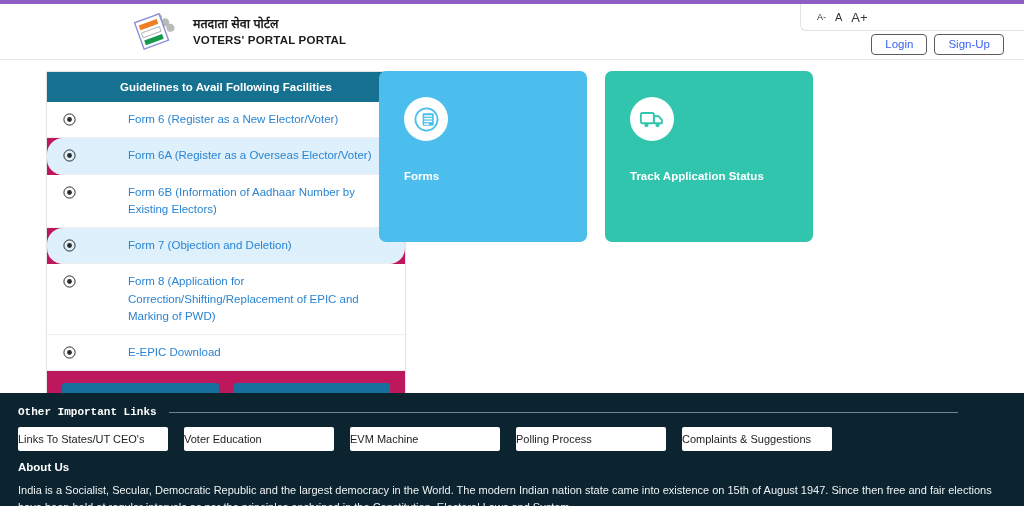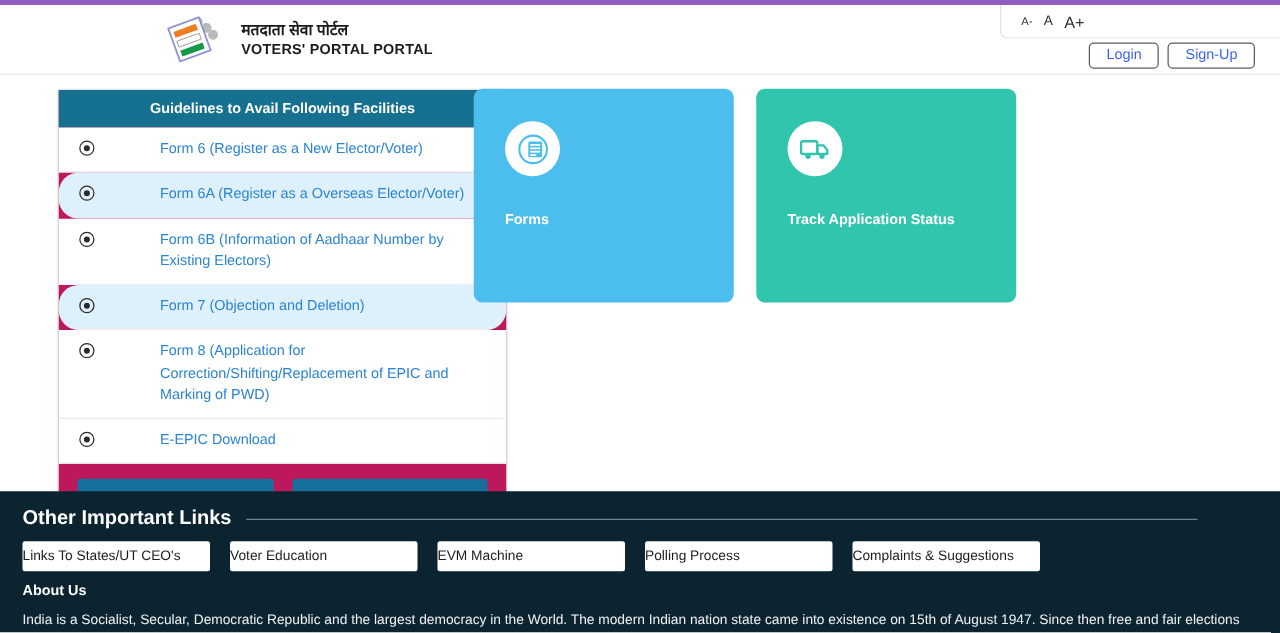--- a/index.html
+++ b/index.html
@@ -181,24 +181,25 @@
     padding: 13px 18px 0 18px;
     color: #fff;
     position: relative;
   }
   .f-head {
     display: flex;
     align-items: center;
     gap: 12px;
   }
   .f-head-txt {
-    font-size: 16px;
+    font-size: 11px;
     font-weight: 700;
     color: #ffffff;
     white-space: nowrap;
+    font-family: Liberation Mono, monospace;
   }
   .f-rule {
     flex: 1;
     height: 1px;
     background: #6f8490;
     margin-right: 48px;
   }
   .f-links {
     display: flex;
     gap: 16px;

